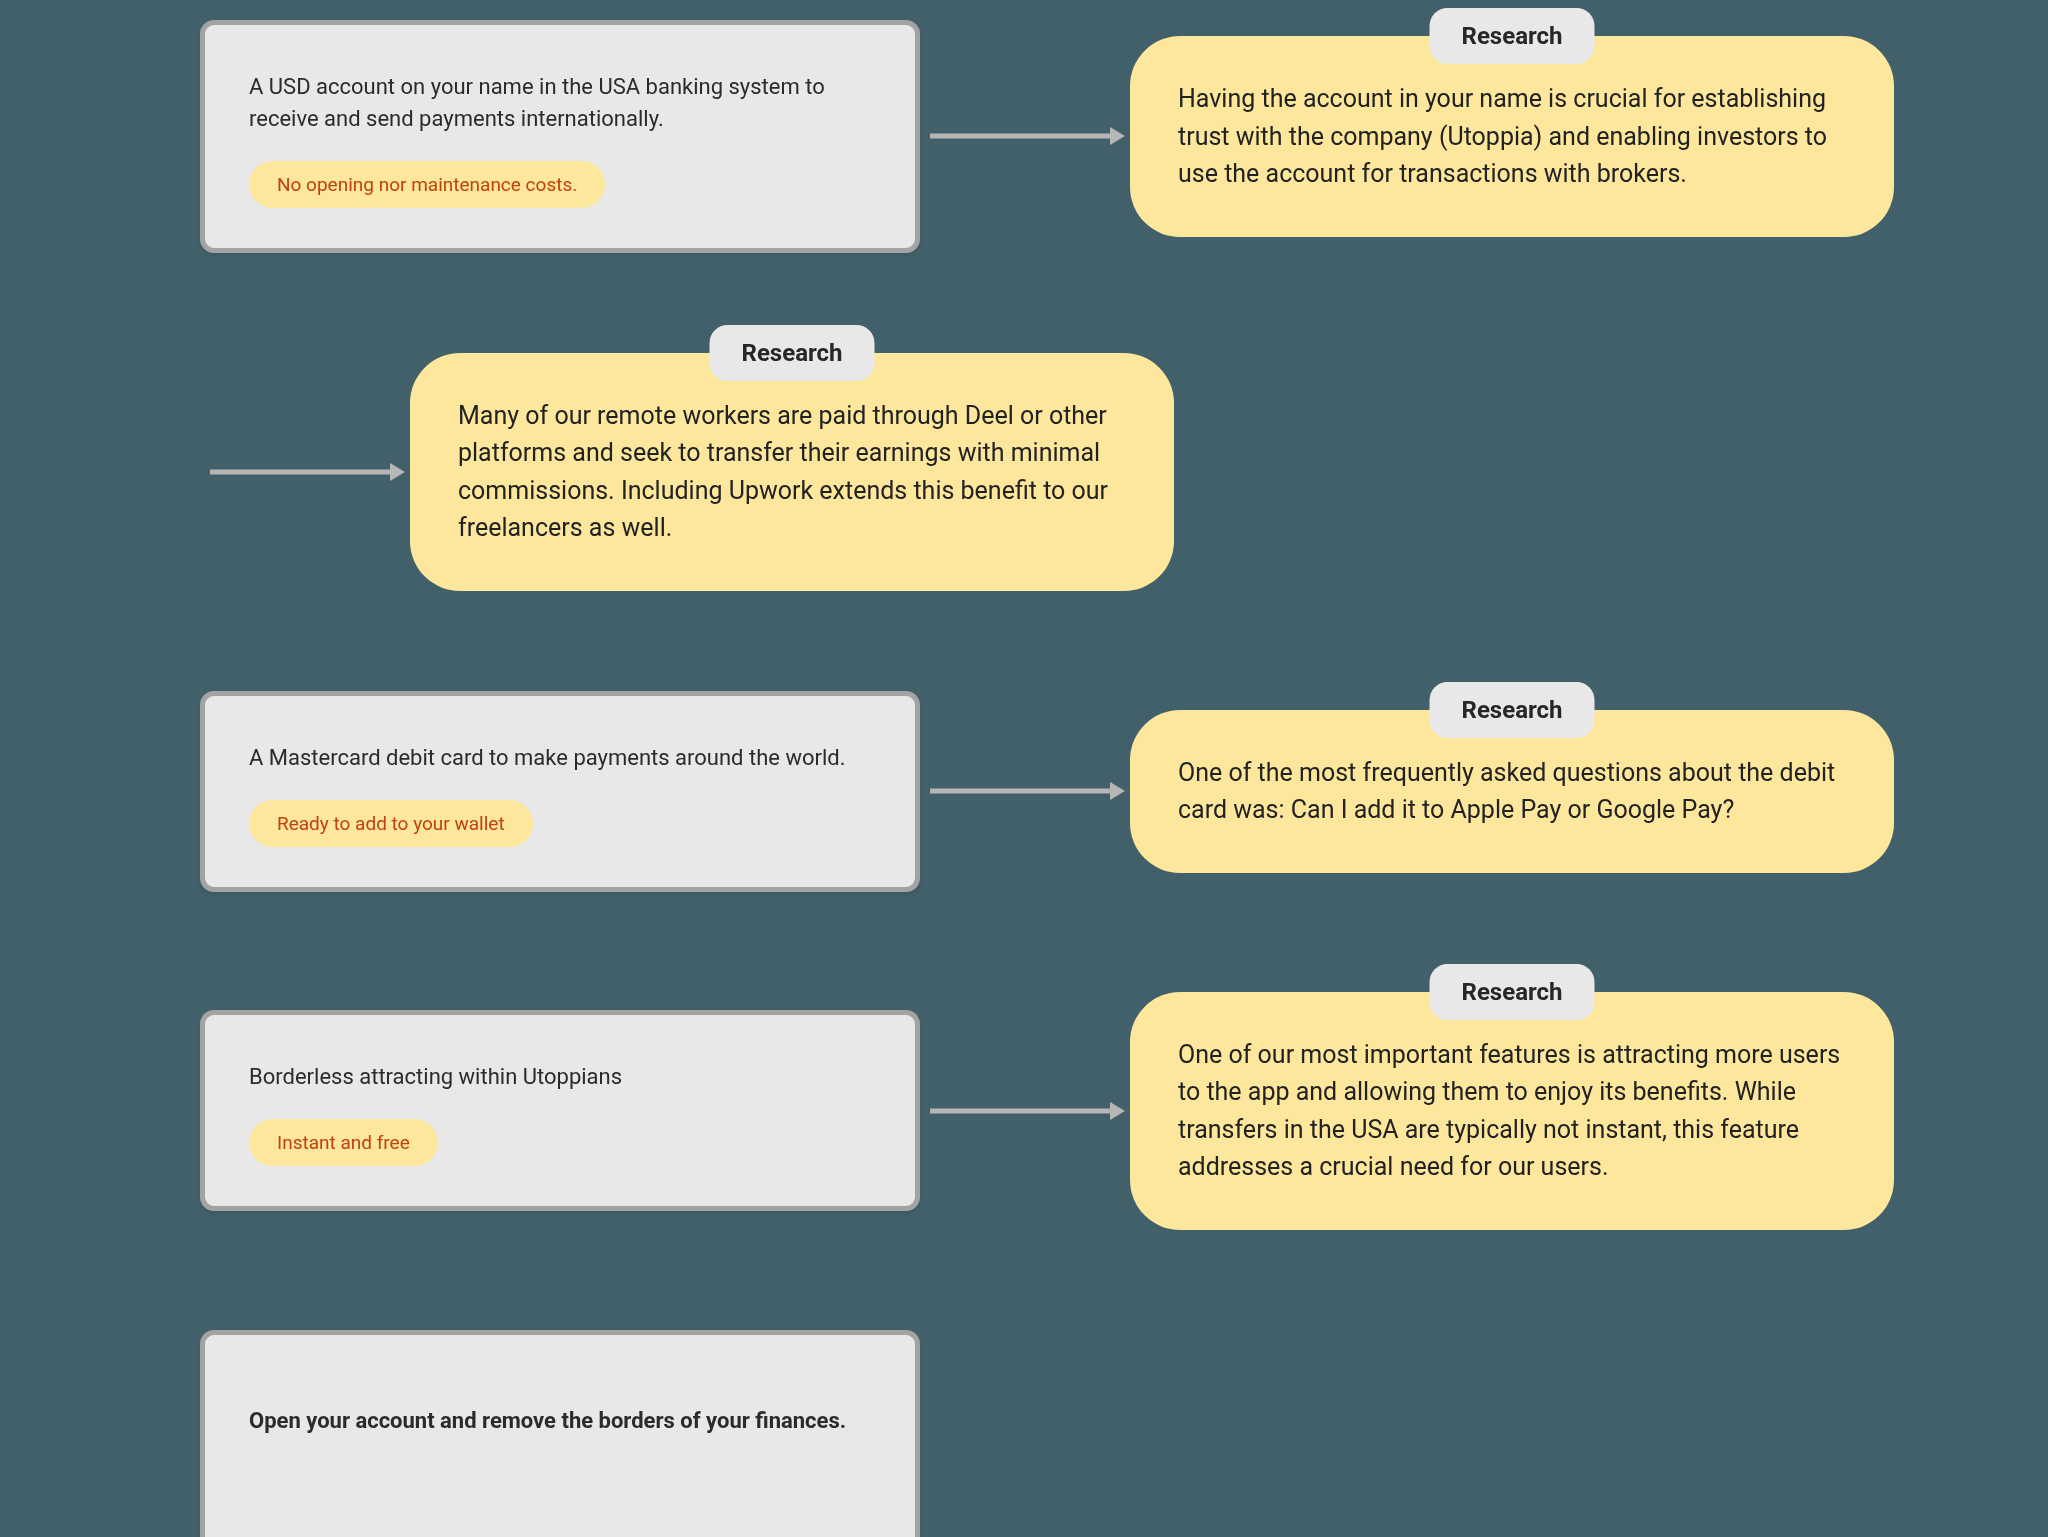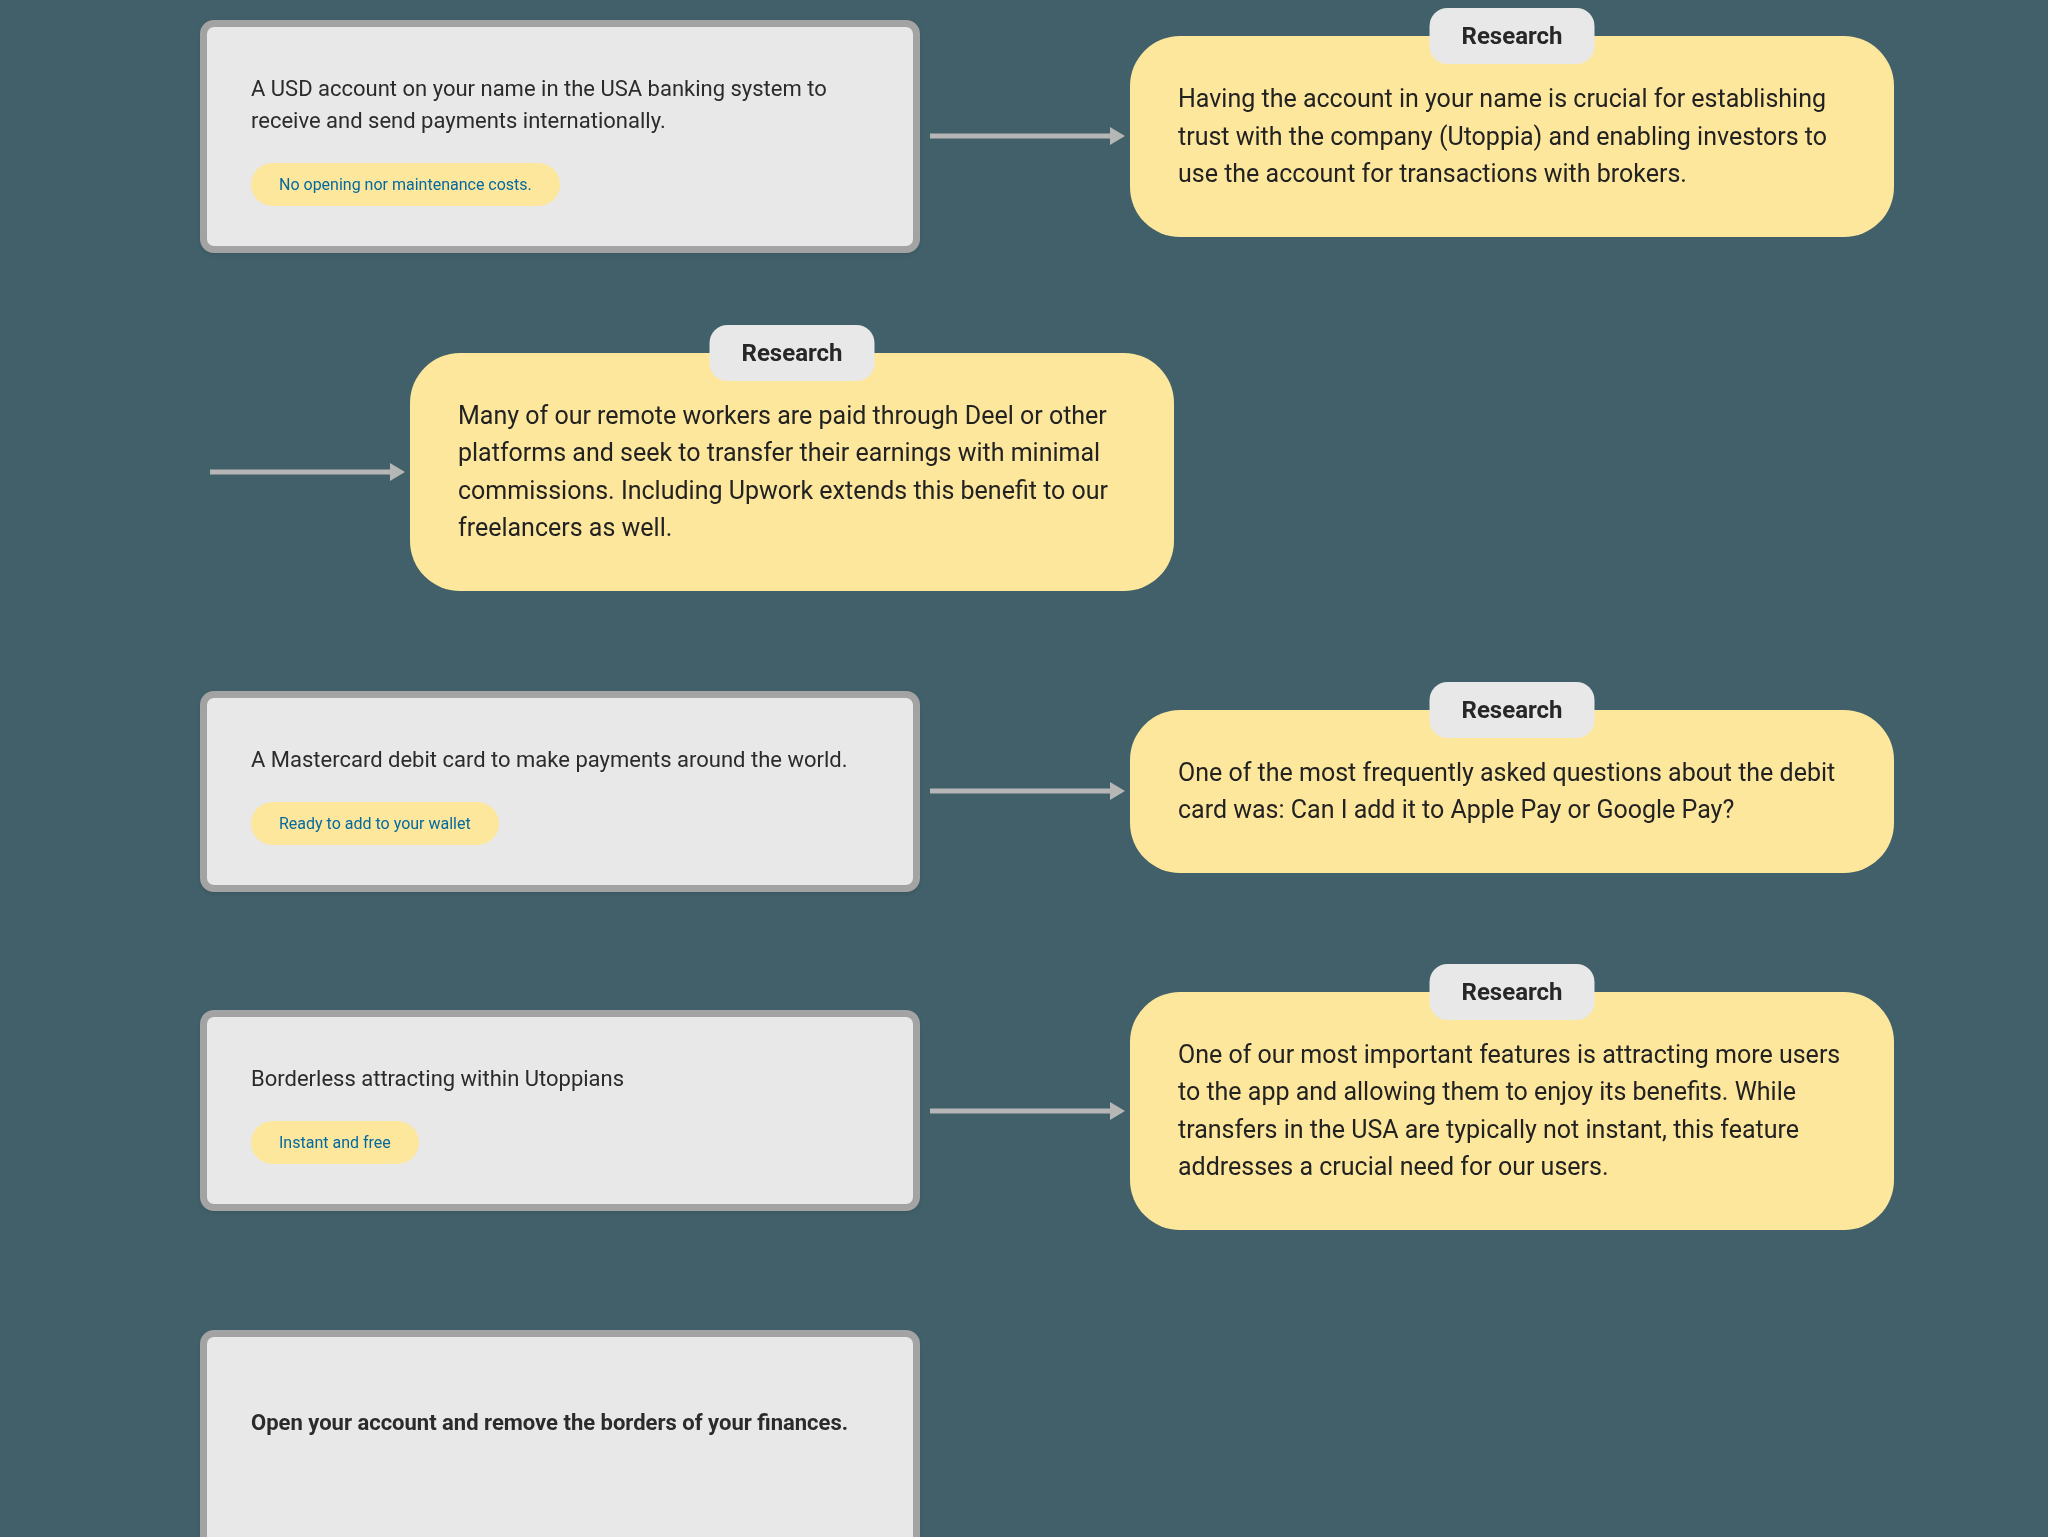--- a/index.html
+++ b/index.html
@@ -19,39 +19,39 @@
     display: flex;
     align-items: center;
     margin-bottom: 100px;
     padding-left: 200px;
   }
   .row.last { margin-bottom: 0; }
   .feature-card {
     width: 720px;
     background: #e8e8e8;
     border-radius: 14px;
-    border: 7px solid #a3a3a3;
+    border: 5px solid #a3a3a3;
     padding: 46px 44px 40px 44px;
     box-shadow: 0 2px 4px rgba(0,0,0,0.08);
     flex: 0 0 auto;
   }
   .feature-card .desc {
     font-size: 22px;
     line-height: 1.45;
     color: #2b2b2b;
     margin-bottom: 26px;
   }
   .feature-card .desc.bold { font-weight: 700; margin-bottom: 0; }
   .feature-card .pill {
     display: inline-block;
     background: #fde79c;
     border-radius: 999px;
     padding: 12px 28px;
-    font-size: 16px;
-    color: #0369a1;
+    font-size: 19px;
+    color: #c2410c;
   }
   .arrow-wrap {
     flex: 0 0 auto;
     width: 210px;
     display: flex;
     align-items: center;
     justify-content: center;
   }
   .arrow-svg { width: 200px; height: 30px; }
   .research-card {

